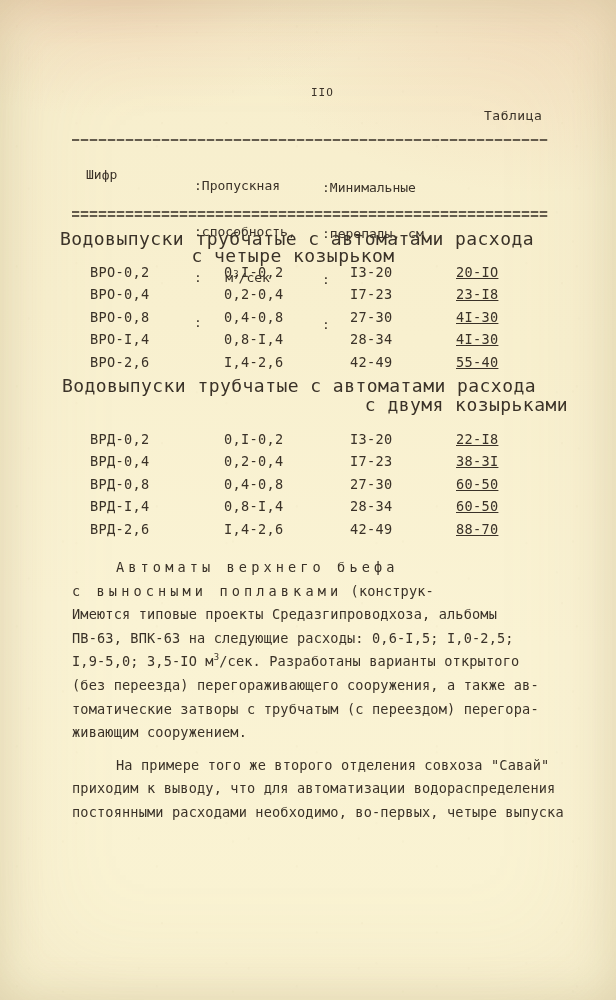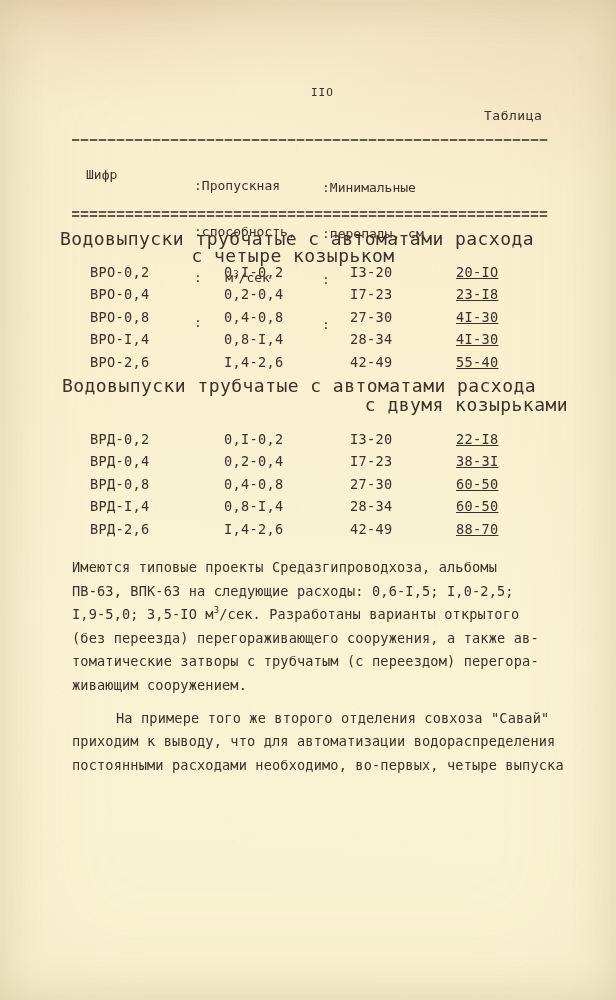--- a/index.html
+++ b/index.html
@@ -250,20 +250,22 @@
     </div>
     <div class="trow">
       <span class="cell c1">ВРД-2,6</span>
       <span class="cell c2">I,4-2,6</span>
       <span class="cell c3">42-49</span>
       <span class="cell c4">88-70</span>
     </div>
   </div>
 
   <div class="body">
+    <div class="bline indent"><span class="spaced">Автоматы верхнего бьефа</span></div>
+    <div class="bline"><span class="spaced">с выносными поплавками</span><span> (конструк-</span></div>
     <div class="bline">Имеются типовые проекты Средазгипроводхоза, альбомы</div>
     <div class="bline">ПВ-63, ВПК-63 на следующие расходы: 0,6-I,5; I,0-2,5;</div>
     <div class="bline"><span>I,9-5,0; 3,5-IO м</span><span class="sup">3</span><span>/сек. Разработаны варианты открытого</span></div>
     <div class="bline">(без переезда) перегораживающего сооружения, а также ав-</div>
     <div class="bline">томатические затворы с трубчатым (с переездом) перегора-</div>
     <div class="bline">живающим сооружением.</div>
     <div class="gap"></div>
     <div class="bline indent">На примере того же второго отделения совхоза "Савай"</div>
     <div class="bline">приходим к выводу, что для автоматизации водораспределения</div>
     <div class="bline">постоянными расходами необходимо, во-первых, четыре выпуска</div>

